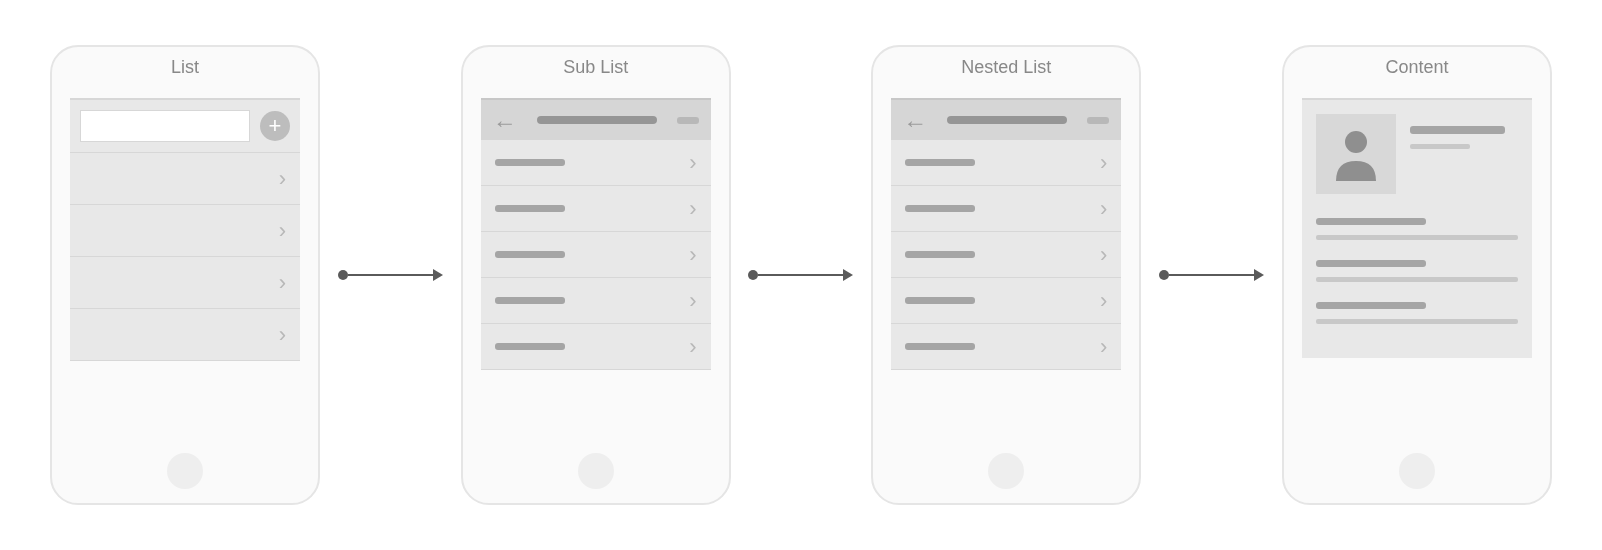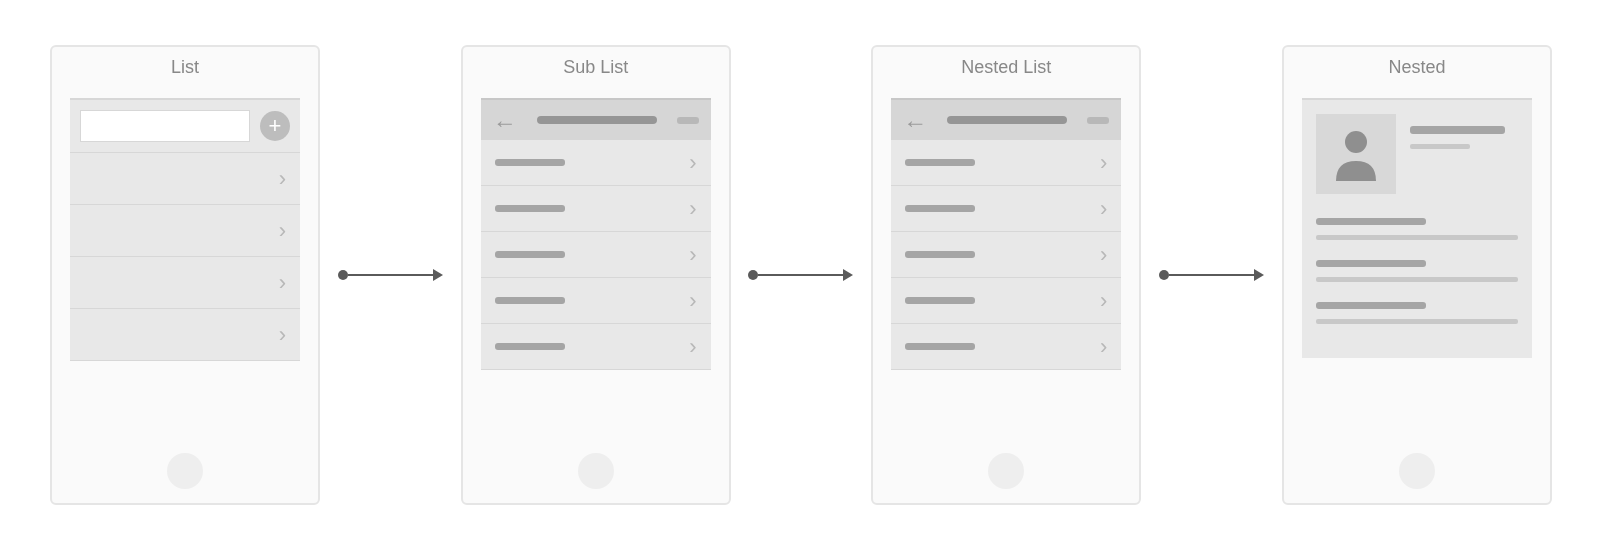--- a/index.html
+++ b/index.html
@@ -10,21 +10,21 @@
       height: 550px;
       padding: 40px 50px;
       display: flex;
       align-items: center;
       justify-content: space-between;
     }
     .phone {
       width: 270px;
       height: 460px;
       border: 2px solid #e5e5e5;
-      border-radius: 6px;
+      border-radius: 28px;
       background: #fafafa;
       display: flex;
       flex-direction: column;
       align-items: center;
       position: relative;
       padding-top: 10px;
     }
     .phone-title {
       font-size: 18px;
       color: #888;
@@ -300,21 +300,21 @@
   <div class="phone-home"></div>
 </div>
 
 <div class="connector">
   <div class="conn-dot"></div>
   <div class="conn-line"></div>
   <div class="conn-arrow"></div>
 </div>
 
 <div class="phone">
-  <div class="phone-title">Nested</div>
+  <div class="phone-title">Content</div>
   <div class="phone-screen">
     <div class="content-area">
       <div class="content-top">
         <div class="avatar-box">
           <svg width="50" height="54" viewBox="0 0 50 54">
             <circle cx="25" cy="15" r="11" fill="#8f8f8f"></circle>
             <path d="M 5 54 Q 5 34 25 34 Q 45 34 45 54 Z" fill="#8f8f8f"></path>
           </svg>
         </div>
         <div class="top-lines">

